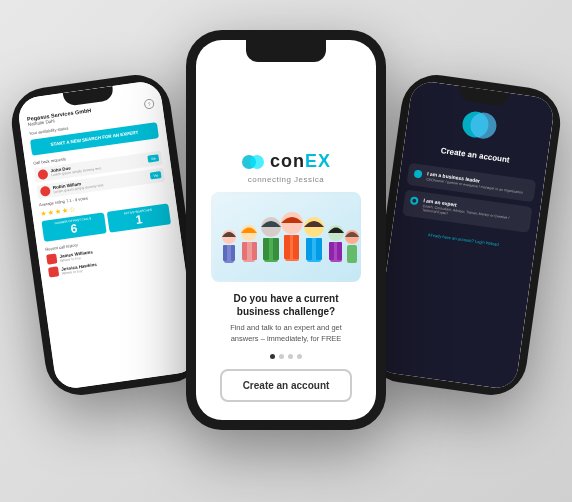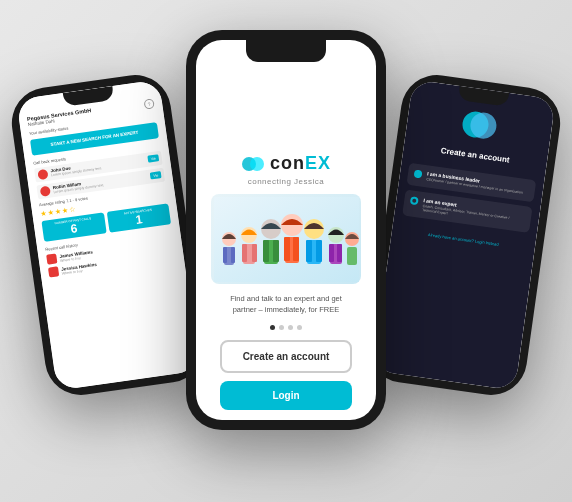--- a/index.html
+++ b/index.html
@@ -581,31 +581,31 @@
             <rect x="115" y="47" width="5" height="18" rx="1" fill="#8e24aa"></rect>
             <rect x="123" y="47" width="5" height="18" rx="1" fill="#8e24aa"></rect>
             <path d="M114 38 Q122 27 130 38" fill="#212121"></path>
 
             <circle cx="138" cy="42" r="7" fill="#ffab91"></circle>
             <rect x="133" y="50" width="10" height="18" rx="2" fill="#66bb6a"></rect>
             <path d="M131 42 Q138 32 145 42" fill="#6d4c41"></path>
           </svg>
         </div>
 
-        <div class="center-sub">Find and talk to an expert and get partner – immediately, for FREE</div>
+        <div class="center-question">Do you have a current business challenge?</div>
+        <div class="center-sub">Find and talk to an expert and get answers – immediately, for FREE</div>
 
         <div class="dots">
           <div class="dot active"></div>
           <div class="dot"></div>
           <div class="dot"></div>
           <div class="dot"></div>
         </div>
 
         <div class="center-create-btn">Create an account</div>
-        <div class="center-login-btn">Login</div>
       </div>
     </div>
   </div>
 
   <div class="phone phone-right">
     <div class="phone-inner">
       <div class="phone-notch"></div>
       <div class="right-screen">
 
         <div class="right-logo-icon">

